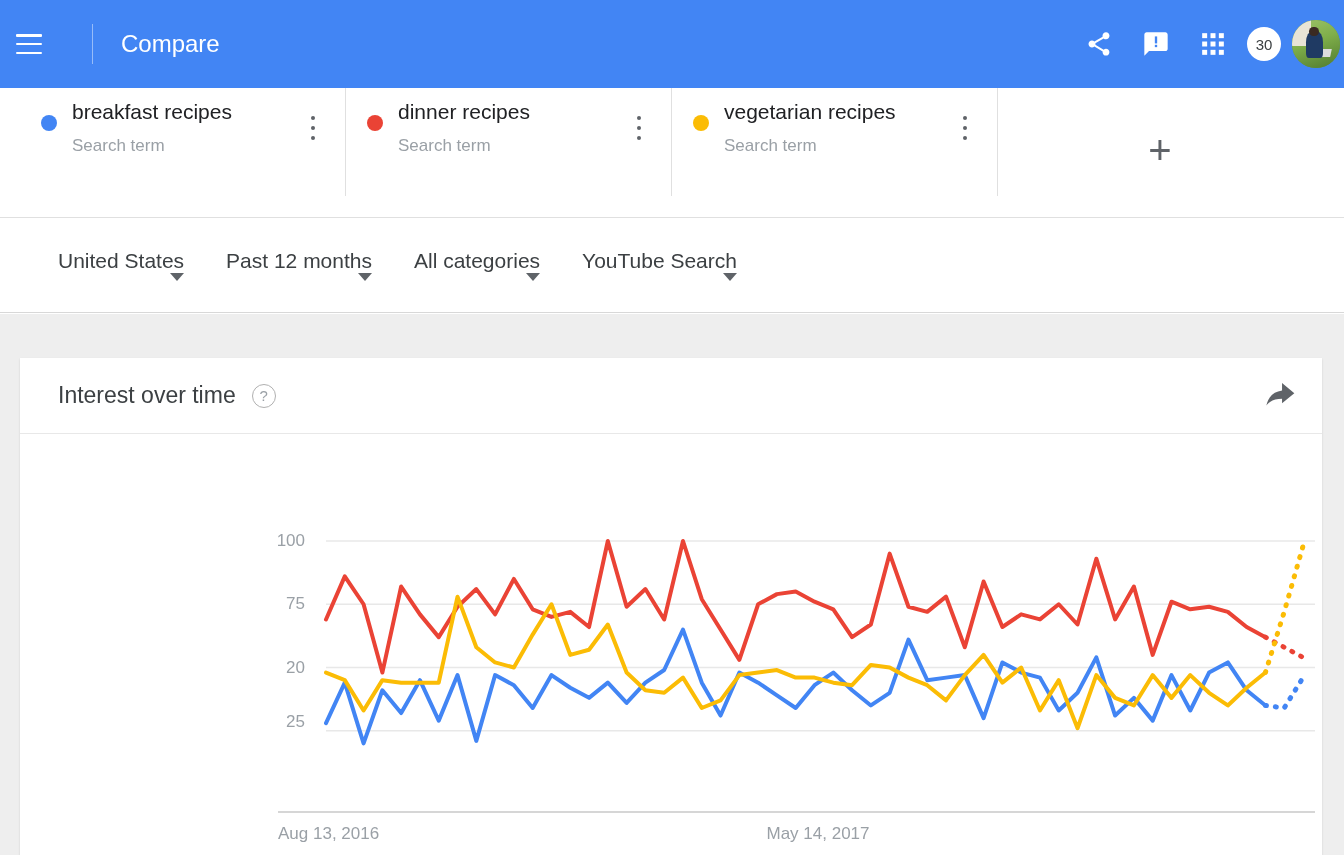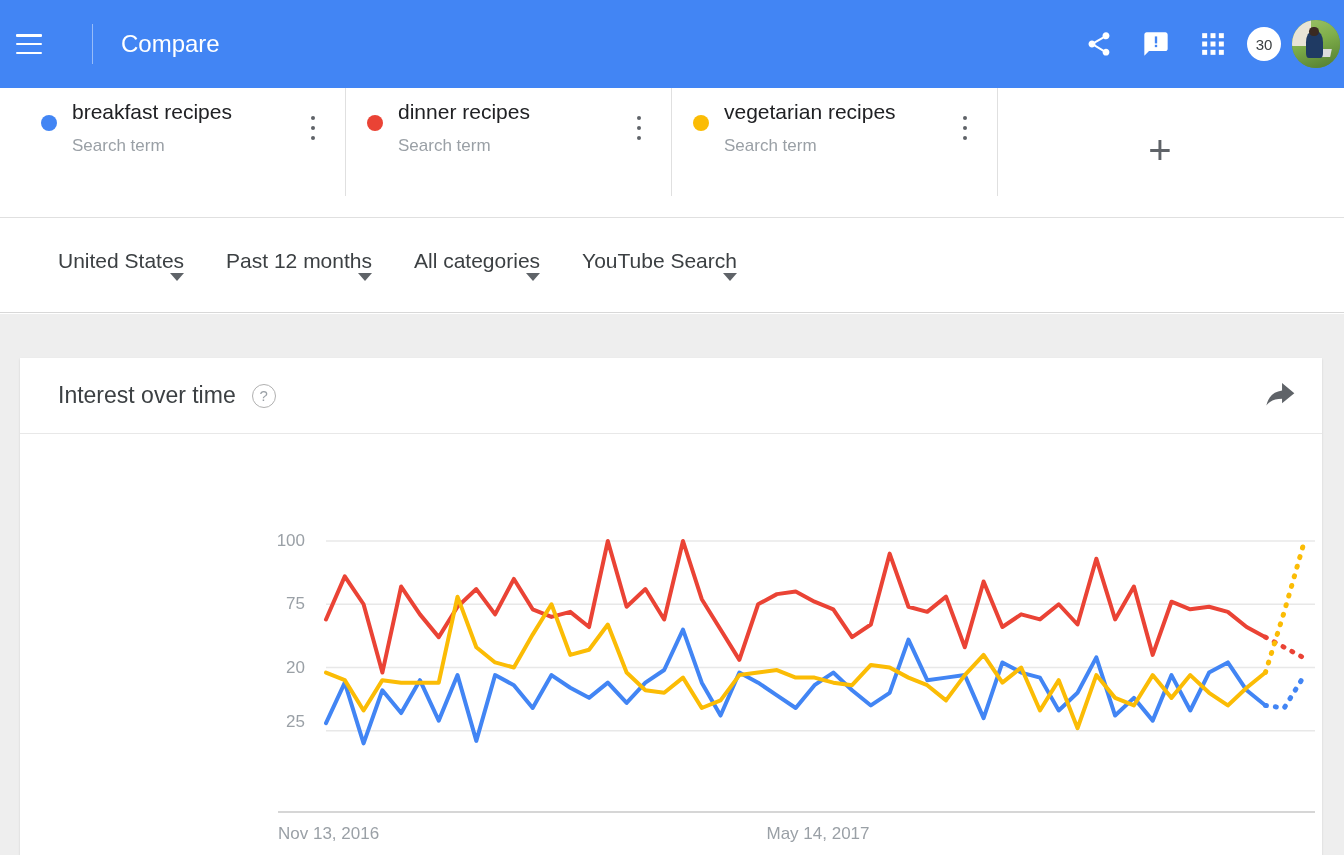--- a/index.html
+++ b/index.html
@@ -311,18 +311,18 @@
           <path d="M58,238.56L76.78846153846155,246.15L95.57692307692308,276.51L114.36538461538461,246.15L133.15384615384616,248.68L151.94230769230768,248.68L170.73076923076923,248.68L189.51923076923077,162.66L208.30769230769232,213.26L227.09615384615384,228.44L245.8846153846154,233.5L264.6730769230769,200.61L283.46153846153845,170.25L302.25,220.85L321.03846153846155,215.79000000000002L339.8269230769231,190.49L358.61538461538464,238.56L377.40384615384613,256.27L396.1923076923077,258.79999999999995L414.9807692307692,243.62L433.7692307692308,273.98L452.5576923076923,266.39L471.34615384615387,241.09L490.13461538461536,238.56L508.9230769230769,236.03L527.7115384615385,243.62L546.5,243.62L565.2884615384615,248.68L584.0769230769231,251.21L602.8653846153846,230.97L621.6538461538462,233.5L640.4423076923077,243.62L659.2307692307693,251.21L678.0192307692307,266.39L696.8076923076923,241.09L715.5961538461538,220.85L734.3846153846154,248.68L753.1730769230769,233.5L771.9615384615385,276.51L790.75,246.15L809.5384615384615,294.22L828.3269230769231,241.09L847.1153846153846,263.86L865.9038461538462,271.45000000000005L884.6923076923077,241.09L903.4807692307693,263.86L922.2692307692307,241.09L941.0576923076923,258.79999999999995L959.8461538461538,271.45000000000005L978.6346153846154,253.74L997.4230769230769,238.56" fill="none" stroke="#fbbc05" stroke-width="4" stroke-linejoin="round" stroke-linecap="round"></path>
           <path d="M997.4230769230769,238.56L1016.2115384615385,177.84L1035,112.06" fill="none" stroke="#fbbc05" stroke-width="5" stroke-dasharray="1,9" stroke-linecap="round"></path>
         </svg>
       <div id="ytick-holder">
           <div class="ylabel" style="top: 288px;">25</div>
           <div class="ylabel" style="top: 233.5px;">20</div>
           <div class="ylabel" style="top: 170.25px;">75</div>
           <div class="ylabel" style="top: 107px;">100</div>
         </div>
       <div id="xtick-holder">
-          <div class="xlabel" style="left: 10px;">Nov 13, 2016</div>
+          <div class="xlabel" style="left: 10px;">Aug 13, 2016</div>
           <div class="xlabel" style="left: 498.5px;">May 14, 2017</div>
         </div>
     </div>
   </div>
 </div>
 
 </body></html>

